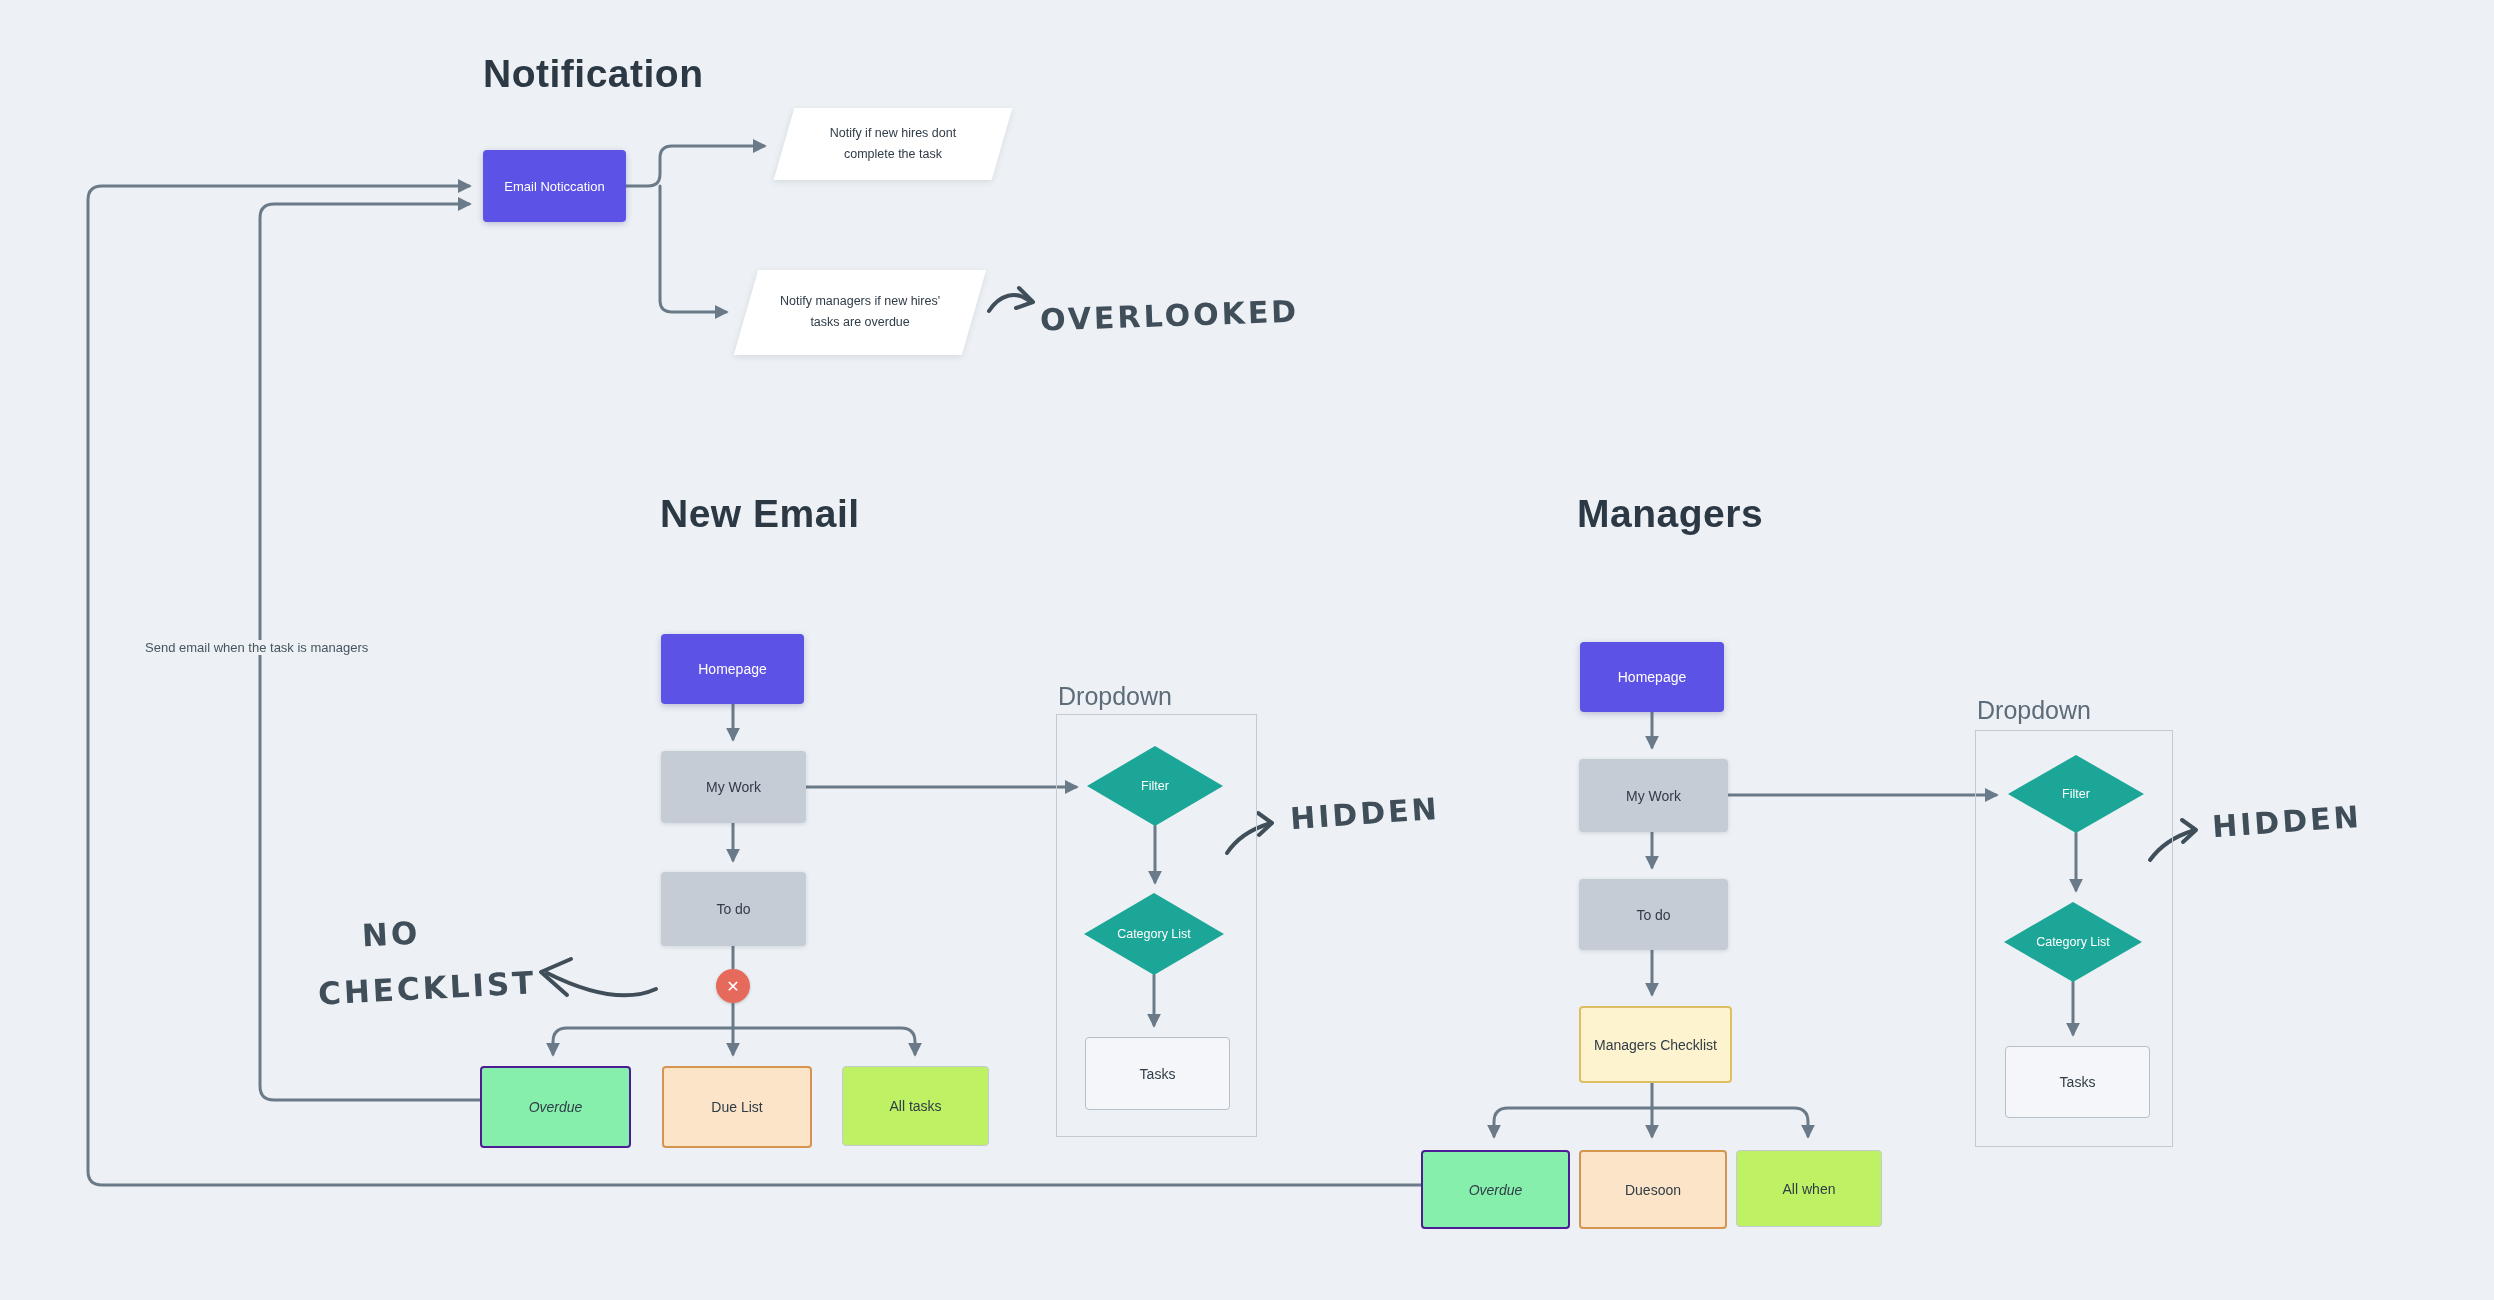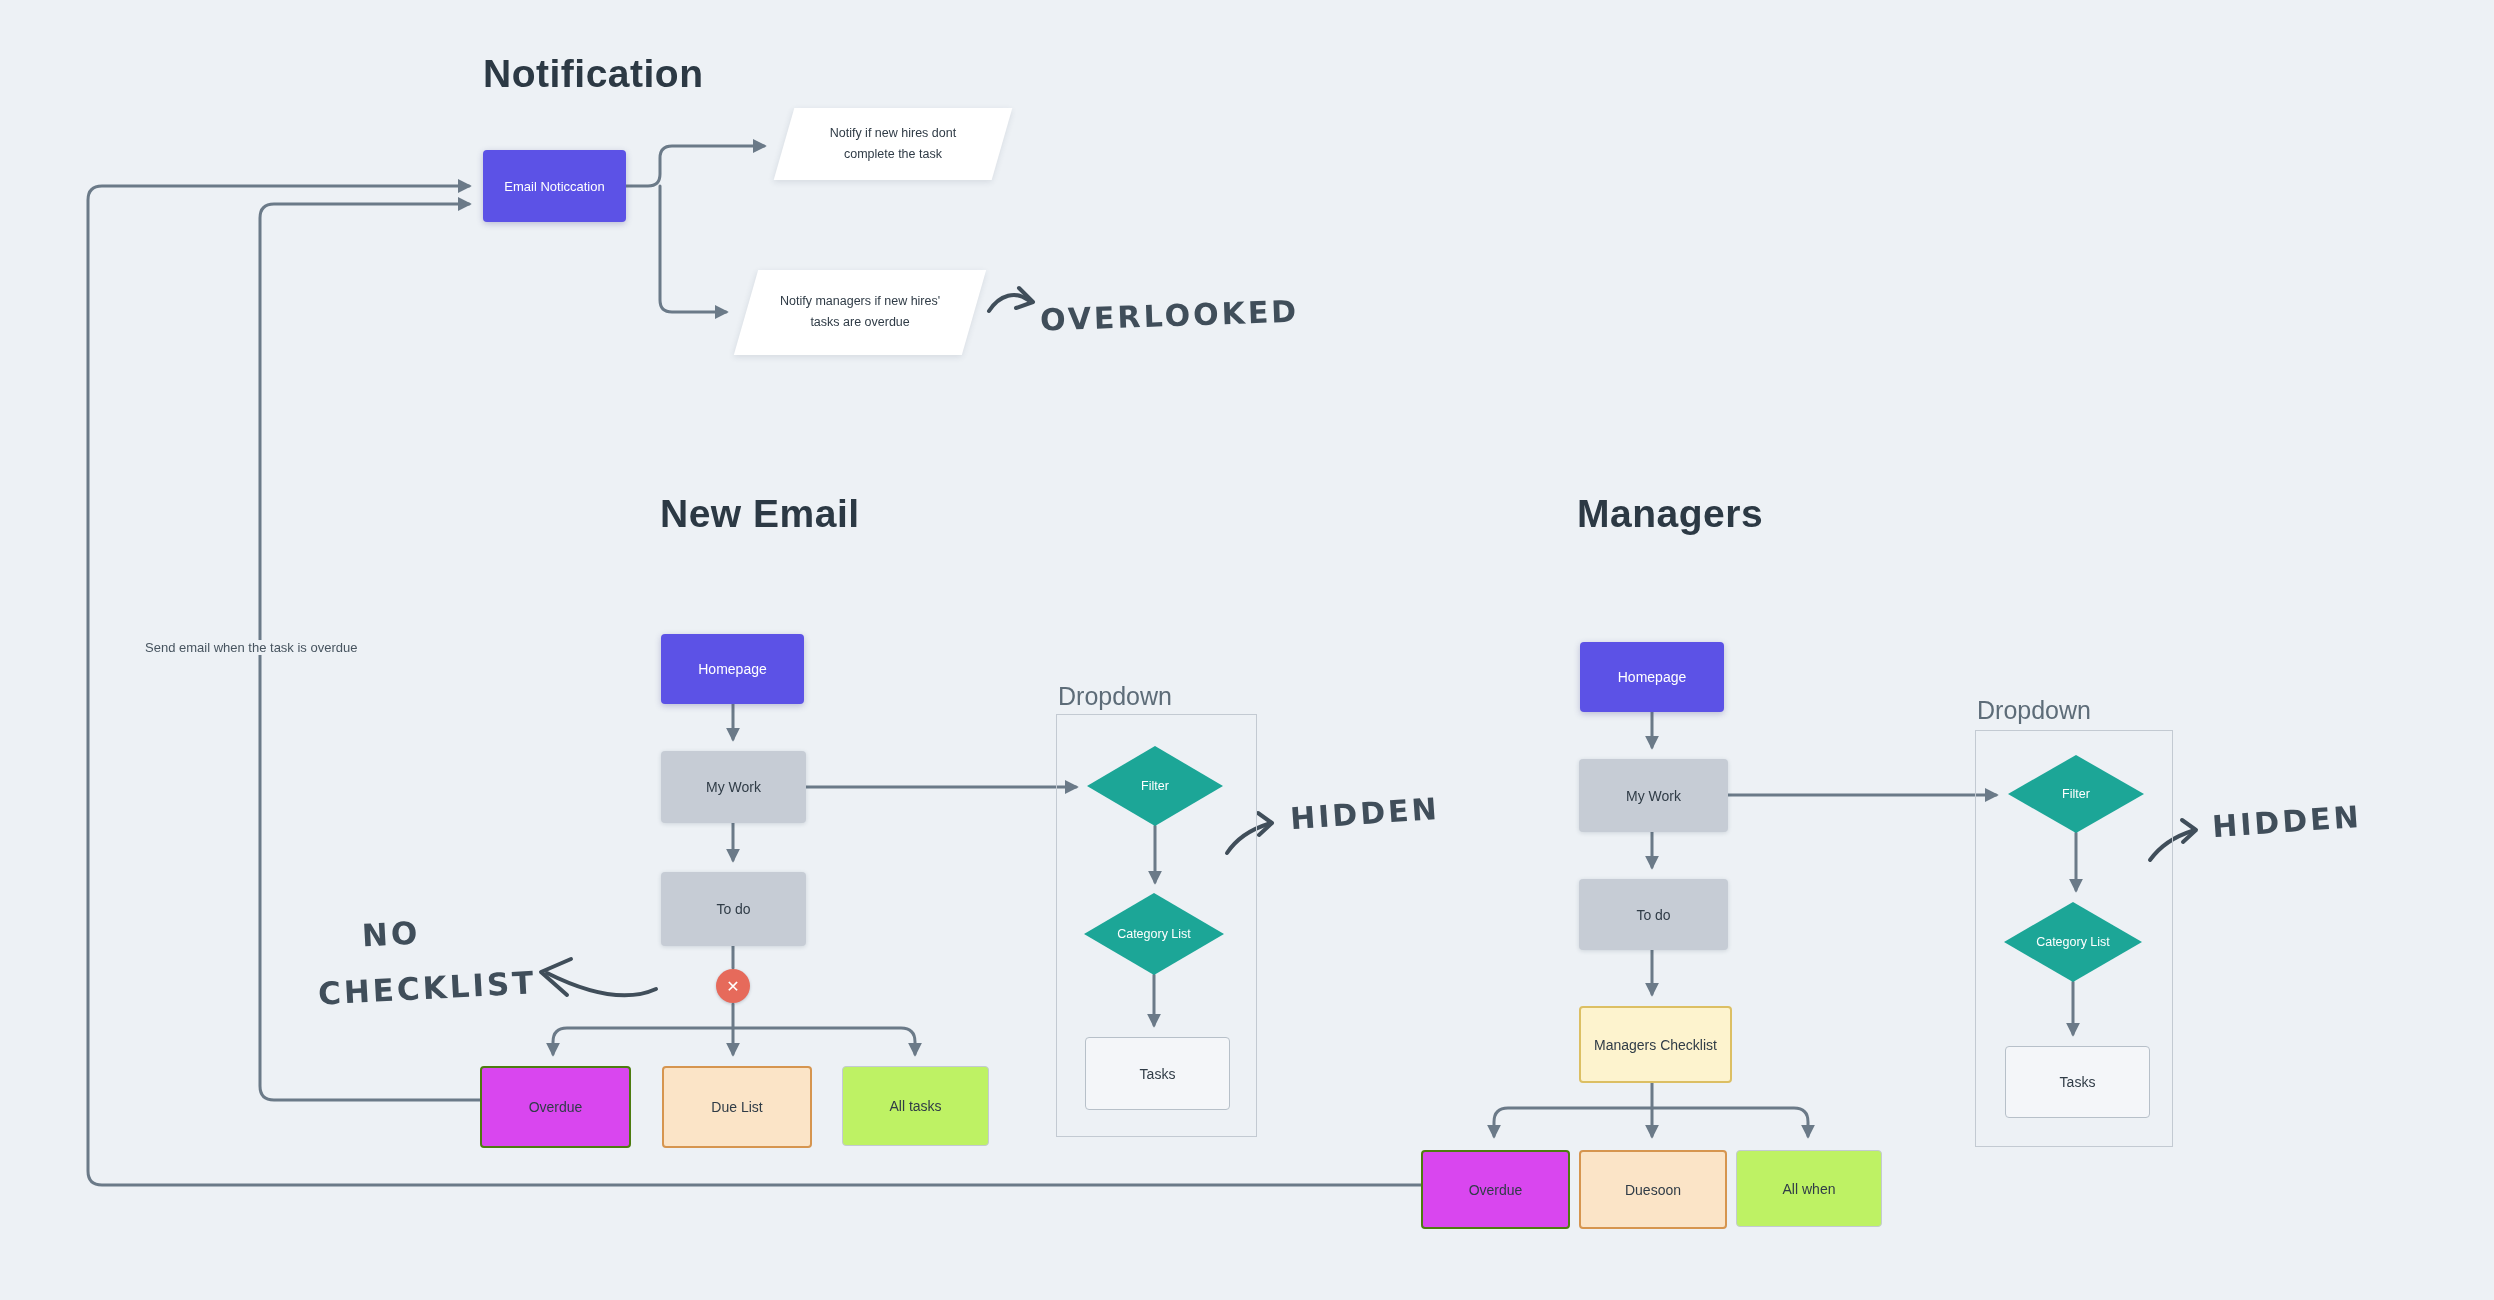--- a/index.html
+++ b/index.html
@@ -4,21 +4,21 @@
 <style>
   html,body{margin:0;padding:0;background:#edf1f5;}
   .canvas{position:relative;width:2371px;height:1300px;background:#edf1f5;overflow:hidden;
           font-family:"Liberation Sans",sans-serif;padding-left:12px;}
   svg.wires{position:absolute;left:0;top:0;width:2494px;height:1300px;}
   .title{position:absolute;font-size:39px;font-weight:700;color:#2c3944;letter-spacing:.5px;}
   .node{position:absolute;display:flex;align-items:center;justify-content:center;text-align:center;
         font-size:14px;color:#303c47;border-radius:4px;box-shadow:0 1px 4px rgba(40,60,80,.16);}
   .purple{background:#5c52e6;color:#fff;box-shadow:0 2px 6px rgba(70,70,140,.30);}
   .gray{background:#c6ccd5;}
-  .pink{background:#d946ef;border:2px solid #4d7c0f;box-shadow:none;}
+  .pink{background:#86efac;border:2px solid #4c1d95;box-shadow:none;font-style:italic;}
   .orange{background:#fbe4c7;border:2px solid #d6954f;box-shadow:none;}
   .whitebox{background:#bef264;border:1.5px solid #c3cad2;box-shadow:none;}
   .yellow{background:#fdf3ce;border:2px solid #dcbf63;box-shadow:none;}
   .tasksbox{background:#f4f6f9;border:1.5px solid #b7c0c9;box-shadow:none;}
   .diamond{position:absolute;display:flex;align-items:center;justify-content:center;text-align:center;
            background:#1ca697;color:#fff;font-size:12.5px;line-height:1.45;
            clip-path:polygon(50% 0,100% 50%,50% 100%,0 50%);}
   .para{position:absolute;background:#ffffff;transform:skewX(-16deg);
         box-shadow:0 2px 6px rgba(40,60,80,.12);display:flex;align-items:center;justify-content:center;}
   .para>span{transform:skewX(16deg);font-size:12.5px;line-height:1.7;color:#2f3b46;text-align:center;}
@@ -87,21 +87,21 @@
   <div class="para" style="left:784px;top:108px;width:218px;height:72px;">
     <span style="width:170px;">Notify if new hires dont complete the task</span>
   </div>
 
   <div class="para" style="left:746px;top:270px;width:228px;height:85px;">
     <span style="width:190px;">Notify managers if new hires' tasks are overdue</span>
   </div>
 
   <div class="hand" style="left:1040px;top:298px;transform:rotate(-2deg);">OVERLOOKED</div>
 
-  <div class="floatlabel" style="left:139px;top:640px;">Send email when the task is overdue</div>
+  <div class="floatlabel" style="left:139px;top:640px;">Send email when the task is managers</div>
 
   <div class="node purple" style="left:661px;top:634px;width:143px;height:70px;">Homepage</div>
   <div class="node gray" style="left:661px;top:751px;width:145px;height:72px;">My Work</div>
   <div class="node gray" style="left:661px;top:872px;width:145px;height:74px;">To do</div>
 
   <div class="xcircle" style="left:716px;top:969px;">
     <span>✕</span>
   </div>
 
   <div class="hand" style="left:362px;top:916px;font-size:31px;transform:rotate(-3deg);">NO</div>

